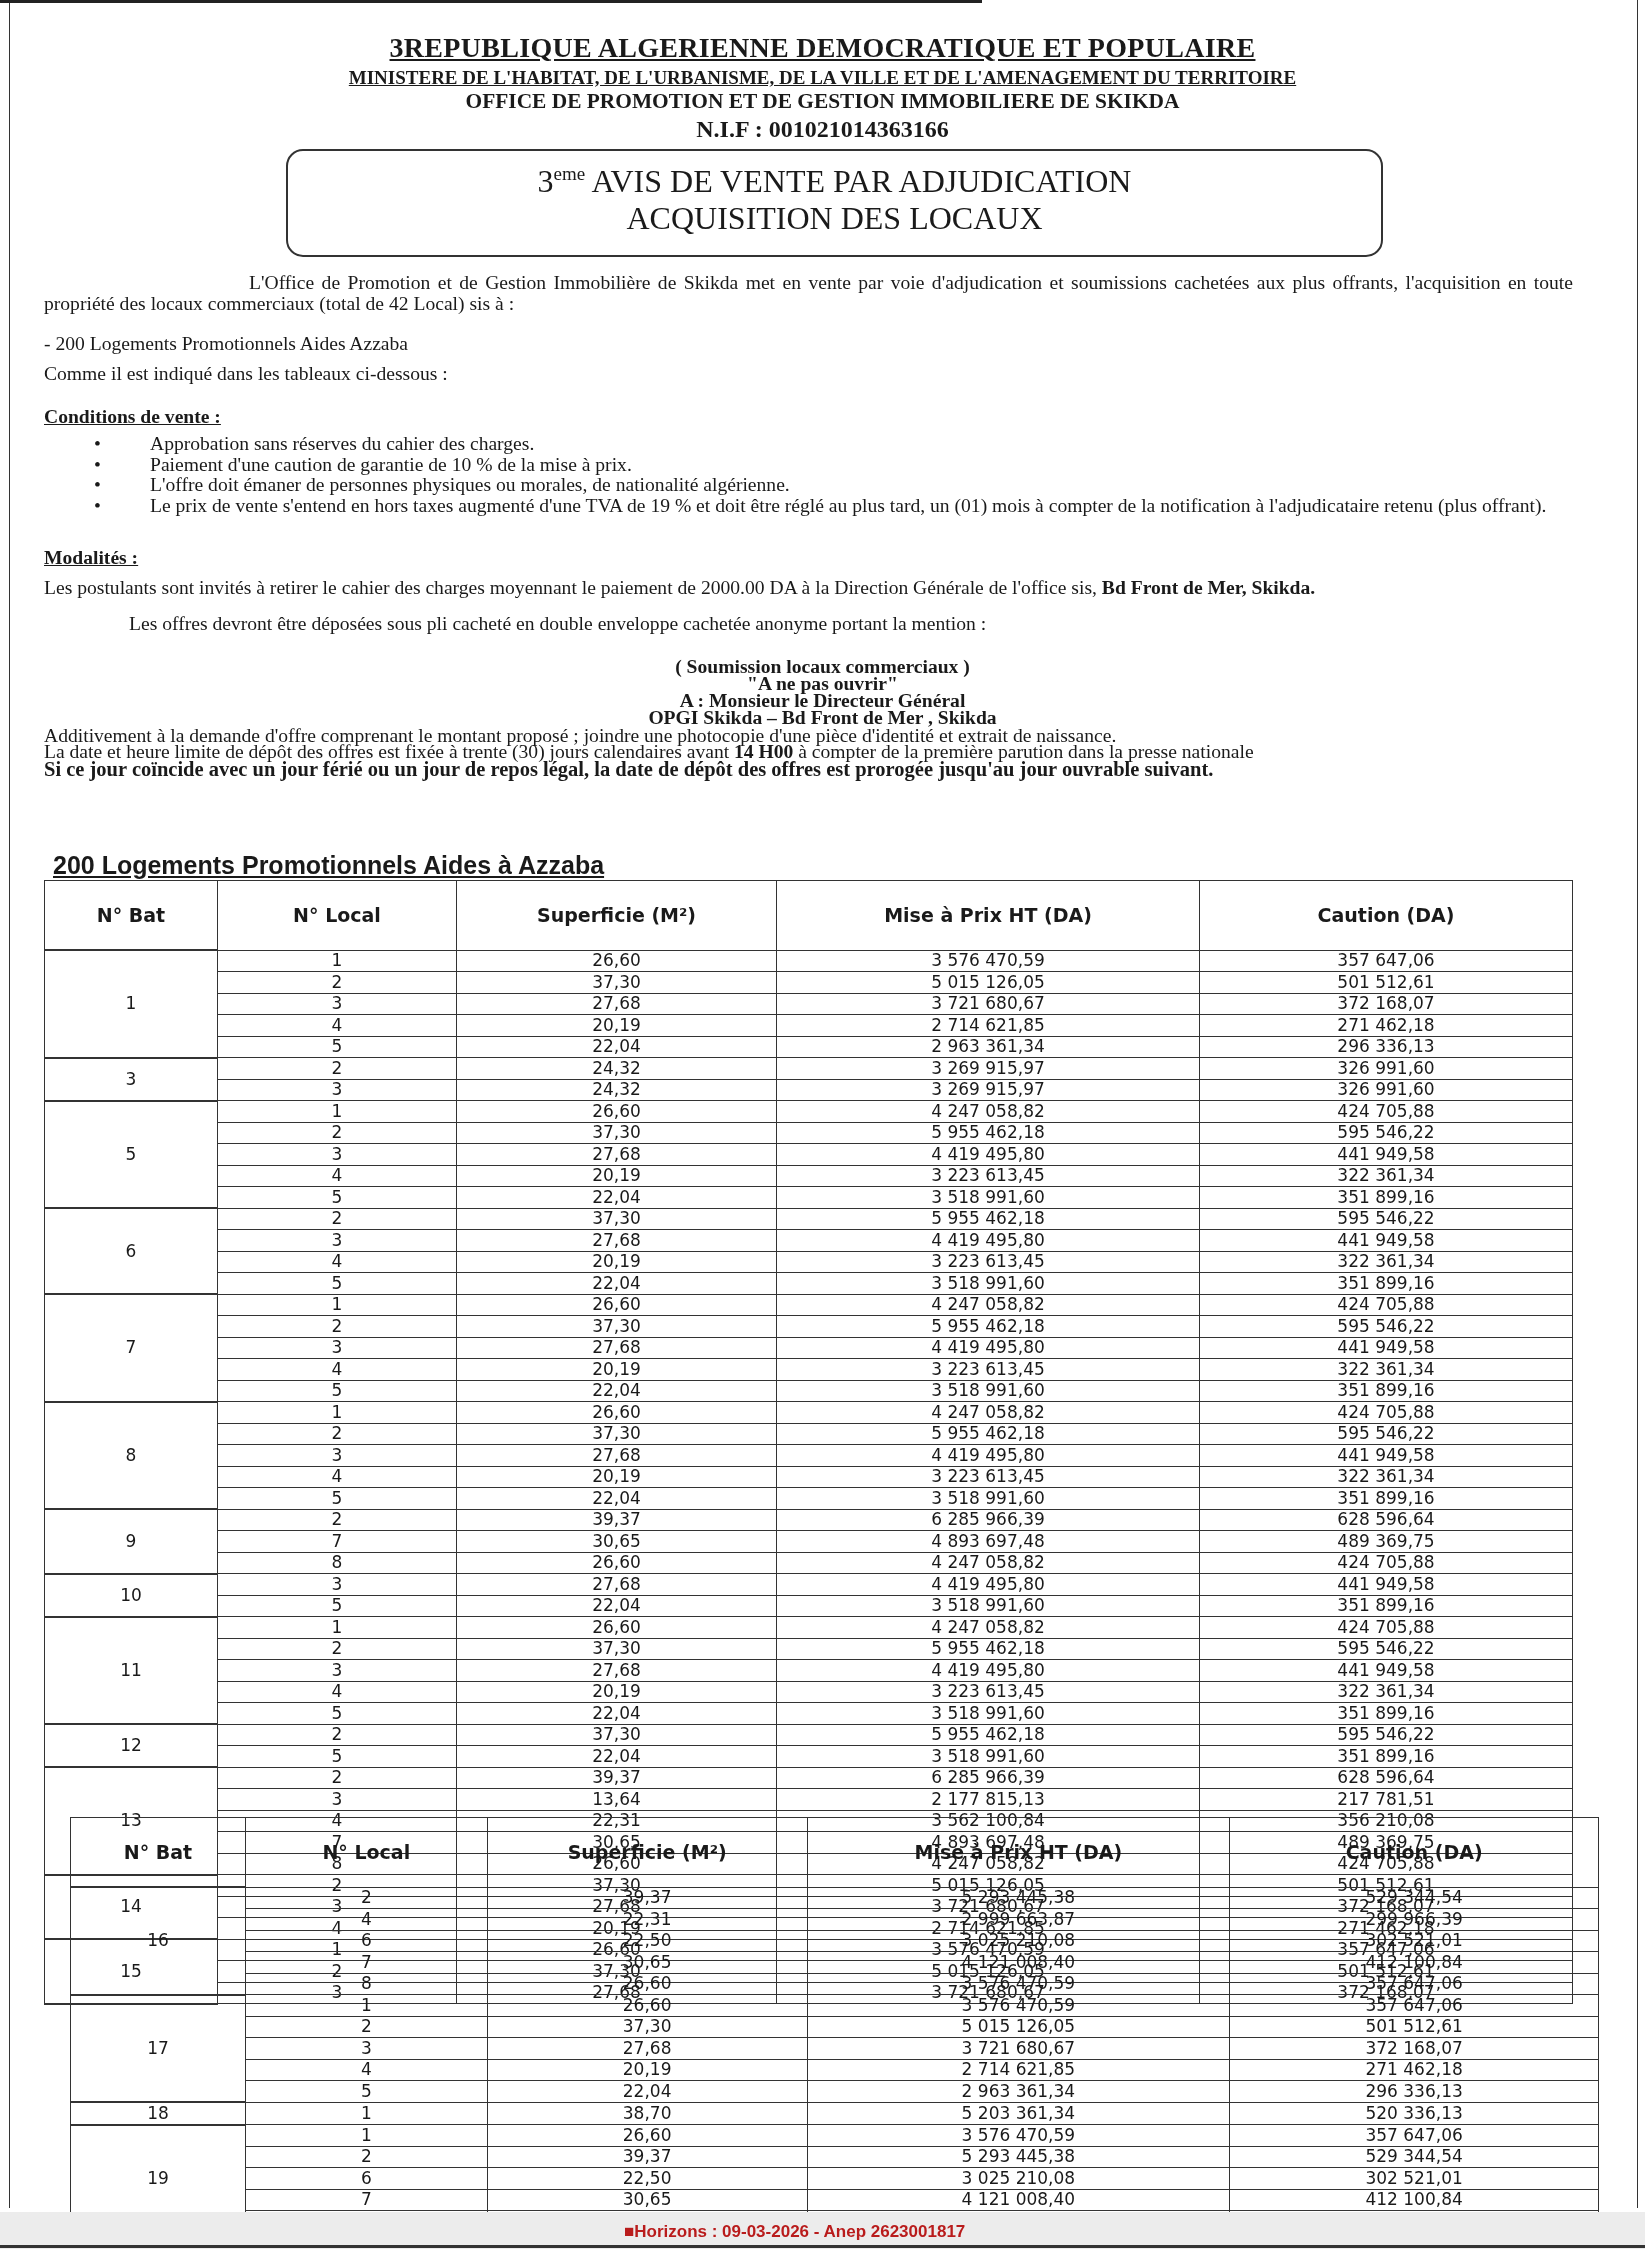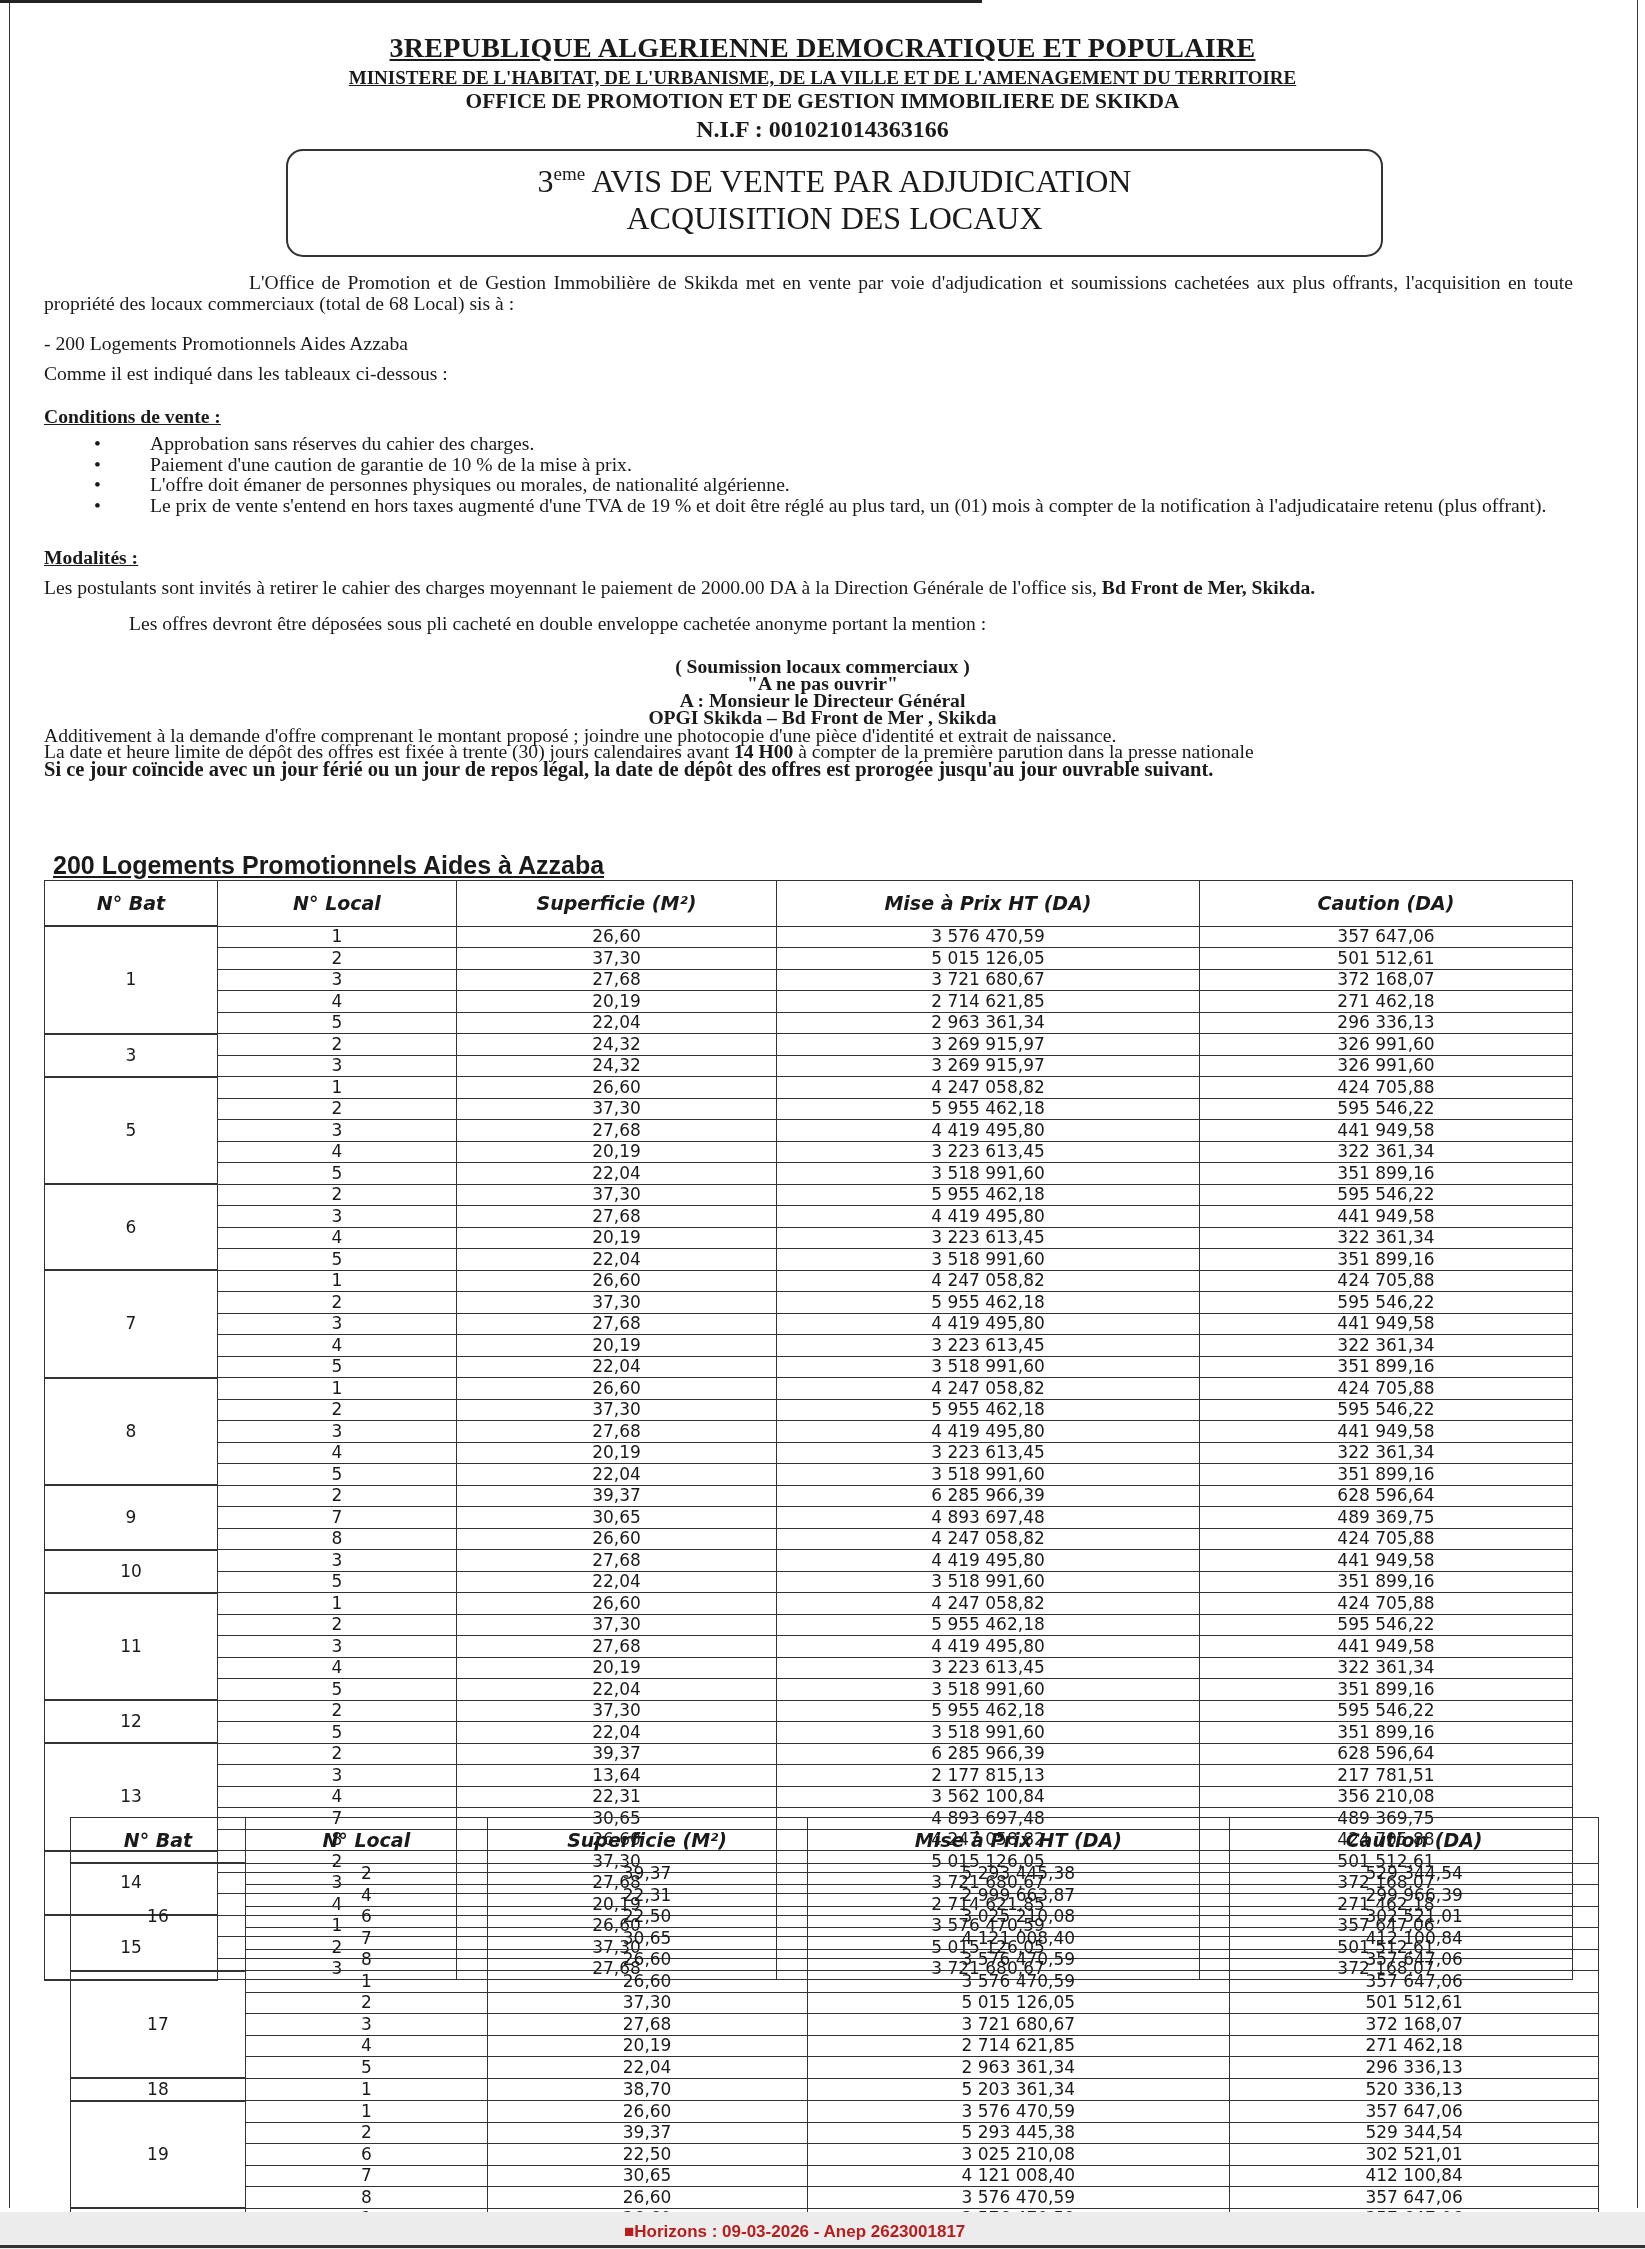--- a/index.html
+++ b/index.html
@@ -27,21 +27,21 @@
   .cond-list li::before { content:"•"; position:absolute; left:0; }
   .mod-title { top:547px; font-weight:bold; text-decoration:underline; }
   .mod-p1 { top:577px; }
   .mod-p2 { top:613px; text-indent:85px; }
   .center-block { position:absolute; left:0; width:1645px; top:658px; text-align:center; font-weight:bold; font-size:19.6px; line-height:17px; }
   .mod-rest { top:728px; line-height:16px; }
   .mod-rest .bold { font-weight:bold; font-size:20.5px; line-height:19px; }
   .table-title { position:absolute; left:53px; top:851px; font-family:"Liberation Sans", sans-serif;
          font-size:25px; font-weight:bold; text-decoration:underline; }
   table.grid { position:absolute; border-collapse:collapse; font-family:"DejaVu Sans", sans-serif; }
-  table.grid th { border:1.7px solid #333; font-size:19px; font-weight:bold; height:44px; padding:0;font-style:italic; }
+  table.grid th { border:1.7px solid #333; font-size:19px; font-weight:bold; height:44px; padding:12px; }
   table.grid td { border:1.3px solid #333; font-size:17px; text-align:center; padding:0; height:20.5px; line-height:19px; }
   table.grid td.bat { border-bottom:2.1px solid #333; border-top:2.1px solid #333; }
   .t1 { left:44px; top:880px; width:1529px; }
   .t2 { left:70px; top:1817px; width:1529px; }
   .footer-band { position:absolute; left:0; top:2212px; width:1645px; height:38px; background:#ececec; }
   .footer-text { position:absolute; left:624px; top:2222px; font-family:"Liberation Sans", sans-serif; font-weight:bold; font-size:17px; color:#b91c1c; }
   .footer-rule { position:absolute; left:0; top:2245px; width:1645px; height:3.4px; background:#333; }
 </style>
 </head>
 <body>
@@ -52,21 +52,21 @@
 <div class="hdr h1">3REPUBLIQUE ALGERIENNE DEMOCRATIQUE ET POPULAIRE</div>
 <div class="hdr h2">MINISTERE DE L'HABITAT, DE L'URBANISME, DE LA VILLE ET DE L'AMENAGEMENT DU TERRITOIRE</div>
 <div class="hdr h3">OFFICE DE PROMOTION ET DE GESTION IMMOBILIERE DE SKIKDA</div>
 <div class="hdr h4">N.I.F : 001021014363166</div>
 
 <div class="title-box">
   <div class="l1"><span>3</span><sup>eme</sup><span> AVIS DE VENTE PAR ADJUDICATION</span></div>
   <div>ACQUISITION DES LOCAUX</div>
 </div>
 
-<div class="text intro">L'Office de Promotion et de Gestion Immobilière de Skikda met en vente par voie d'adjudication et soumissions cachetées aux plus offrants, l'acquisition en toute propriété des locaux commerciaux (total de 68 Local) sis à :</div>
+<div class="text intro">L'Office de Promotion et de Gestion Immobilière de Skikda met en vente par voie d'adjudication et soumissions cachetées aux plus offrants, l'acquisition en toute propriété des locaux commerciaux (total de 42 Local) sis à :</div>
 <div class="text site">- 200 Logements Promotionnels Aides Azzaba</div>
 <div class="text comme">Comme il est indiqué dans les tableaux ci-dessous :</div>
 
 <div class="text cond-title">Conditions de vente :</div>
 <ul class="cond-list">
   <li>Approbation sans réserves du cahier des charges.</li>
   <li>Paiement d'une caution de garantie de 10 % de la mise à prix.</li>
   <li>L'offre doit émaner de personnes physiques ou morales, de nationalité algérienne.</li>
   <li>Le prix de vente s'entend en hors taxes augmenté d'une TVA de 19 % et doit être réglé au plus tard, un (01) mois à compter de la notification à l'adjudicataire retenu (plus offrant).</li>
 </ul>

